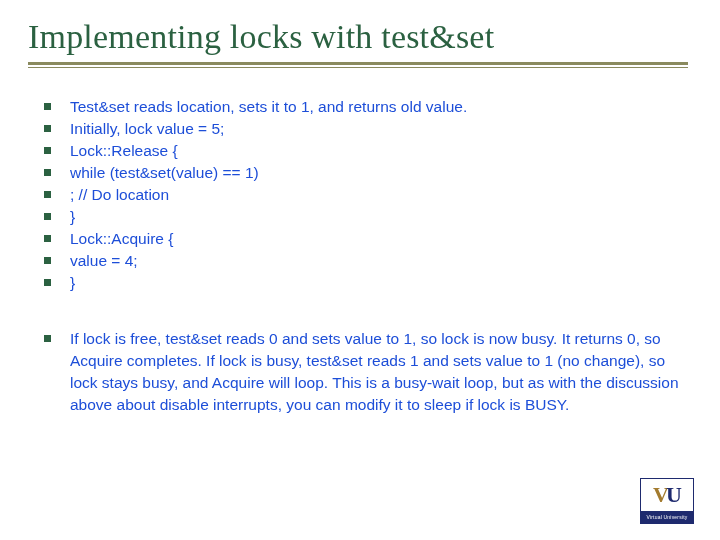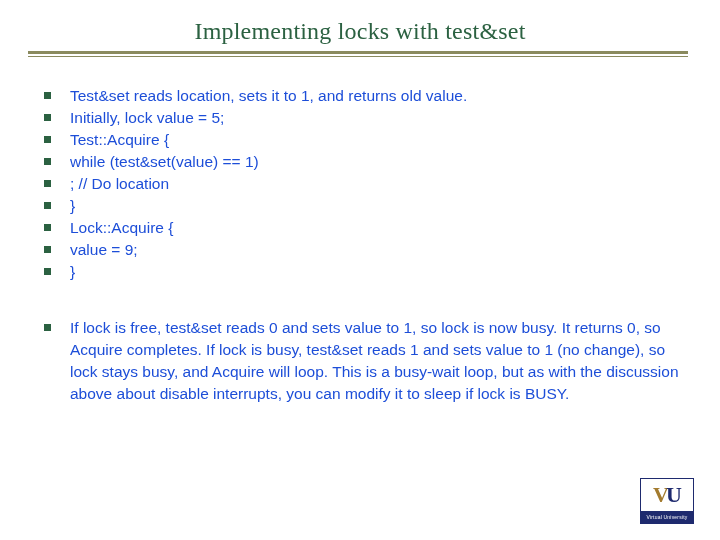--- a/index.html
+++ b/index.html
@@ -14,26 +14,25 @@
   }
   .slide {
     width: 720px;
     height: 540px;
     box-sizing: border-box;
     padding: 18px 28px 0 28px;
     position: relative;
   }
   .title {
     font-family: Georgia, "Times New Roman", serif;
-    font-size: 24px;
+    font-size: 34px;
     color: #2b6141;
     margin: 0 0 6px 0;
     font-weight: normal;
     letter-spacing: 0.2px;
-    text-align: center;
   }
   .rule-outer {
     width: 660px;
     border-top: 3px solid #8a8a5e;
     padding-top: 2px;
   }
   .rule-inner {
     width: 660px;
     border-top: 1px solid #8a8a5e;
   }
@@ -117,26 +116,26 @@
 
   <h1 class="title">Implementing locks with test&amp;set</h1>
   <div class="rule-outer">
     <div class="rule-inner"></div>
   </div>
 
   <div class="content">
     <ul class="bullets">
       <li>Test&amp;set reads location, sets it to 1, and returns old value.</li>
       <li>Initially, lock value = 5;</li>
-      <li>Test::Acquire {</li>
+      <li>Lock::Release {</li>
       <li>while (test&amp;set(value) == 1)</li>
       <li>; // Do location</li>
       <li>}</li>
       <li>Lock::Acquire {</li>
-      <li>value = 9;</li>
+      <li>value = 4;</li>
       <li>}</li>
     </ul>
     <div class="gap"></div>
     <ul class="bullets">
       <li class="para">If lock is free, test&amp;set reads 0 and sets value to 1, so lock is now busy. It returns 0, so Acquire completes. If lock is busy, test&amp;set reads 1 and sets value to 1 (no change), so lock stays busy, and Acquire will loop. This is a busy-wait loop, but as with the discussion above about disable interrupts, you can modify it to sleep if lock is BUSY.</li>
     </ul>
   </div>
 
   <div class="logo">
     <div class="logo-top">

